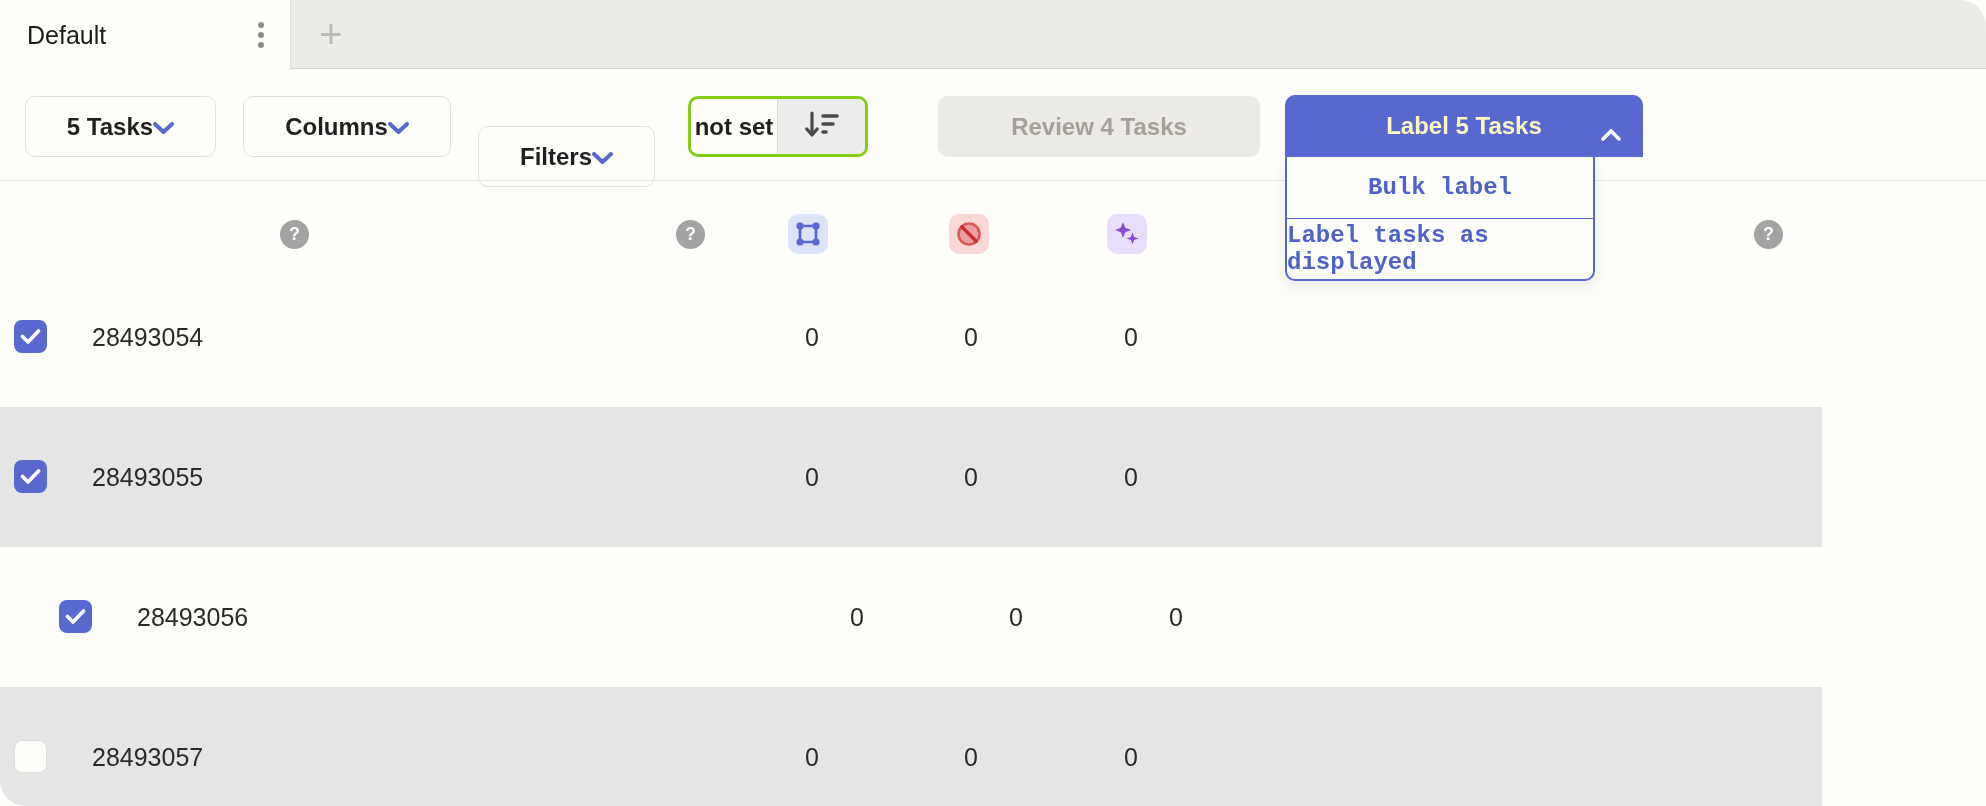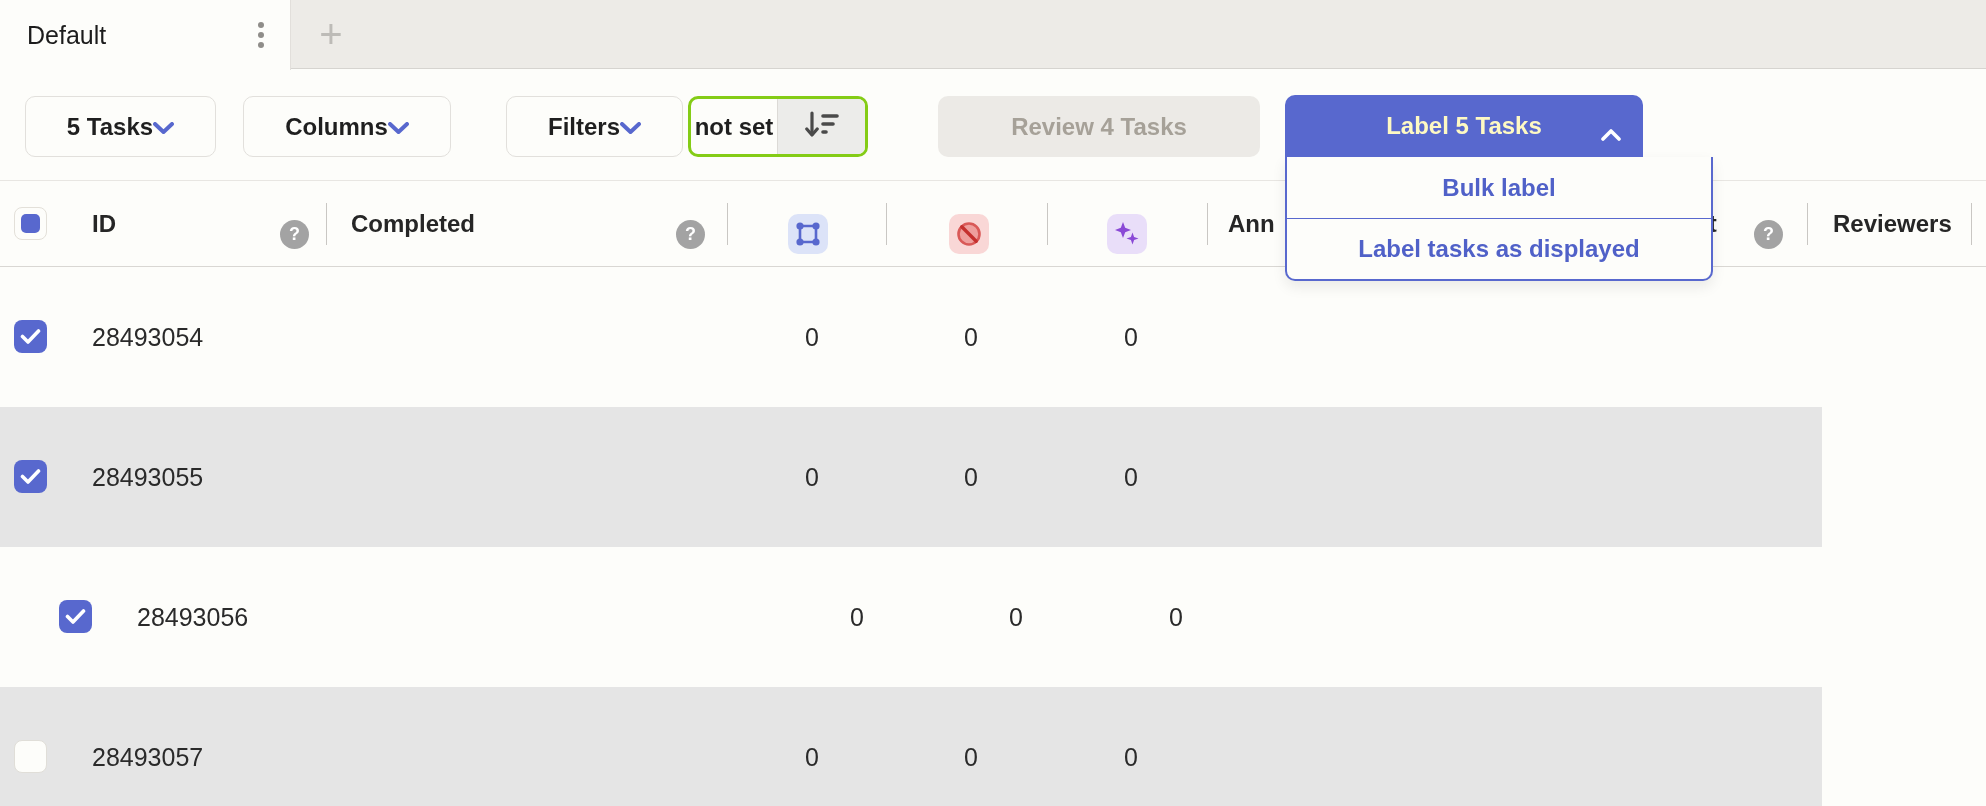--- a/index.html
+++ b/index.html
@@ -1,18 +1,18 @@
 <!DOCTYPE html>
 <html><head>
 <meta charset="utf-8">
 <style>
   * { margin:0; padding:0; box-sizing:border-box; }
   html,body { width:1986px; height:806px; }
   body { font-family:"Liberation Sans", sans-serif; background:#fdfdfa; }
-  #app { position:relative; width:1986px; height:806px; overflow:hidden; background:#fdfdfa; }
+  #app { position:relative; width:1986px; height:806px; overflow:hidden; background:#fdfdfa;border-radius:26px; }
 
   
   .tabbar { position:absolute; left:0; top:0; width:1986px; height:69px;
             background:#edebe7; border-bottom:1px solid #d6d4d0; }
   .tab-active { position:absolute; left:0; top:0; width:291px; height:70px;
                 background:#fdfdfa; border-right:1px solid #e2dfdb;
                 display:flex; align-items:center; padding-left:27px;
                 font-size:25px; font-weight:500; color:#1c1c1c; }
   .kebab { position:absolute; left:248px; top:17px; width:26px; height:36px;
            display:flex; flex-direction:column; align-items:center; justify-content:center; gap:4px; cursor:pointer; }
@@ -23,43 +23,43 @@
 
   
   .btn { position:absolute; top:96px; height:61px; border-radius:10px;
          display:flex; align-items:center; justify-content:center; 
          font-size:24px; font-weight:600; color:#1f1f1f;
          background:#fdfdfa; border:1px solid #e2e0dc; cursor:pointer; }
   .toolbar-sep { position:absolute; left:0; top:180px; width:1986px; height:1px; background:#e8e6e2; }
 
   .btn-tasks   { left:25px;  width:191px; }
   .btn-columns { left:243px; width:208px; }
-  .btn-filters { left:506px; width:177px; }
+  .btn-filters { left:478px; width:177px;margin-top:30px; }
 
   .ordering { position:absolute; left:688px; top:96px; width:180px; height:61px;
               border:3px solid #84cc16; border-radius:10px; overflow:hidden;
               display:flex; background:#fdfdfa; }
   .ordering .val { flex:1; display:flex; align-items:center; justify-content:center;
                    font-size:24px; font-weight:600; color:#1f1f1f; cursor:pointer; }
   .ordering .sort { width:88px; background:#ececea; border-left:1px solid #dcdad6;
                     display:flex; align-items:center; justify-content:center; cursor:pointer; }
 
   .btn-review { left:938px; width:322px; background:#eceae6; border:none;
                 color:#a6a198; cursor:default; }
 
   .btn-label { position:absolute; left:1285px; top:95px; width:358px; height:62px;
                background:#5868ce; color:#fef9c3; border:none;
                border-radius:10px 10px 0 0; display:flex; align-items:center;
                justify-content:center; gap:0; font-size:24px; font-weight:600; cursor:pointer; z-index:11; }
   .btn-label .chev { position:absolute; right:22px; top:24px; }
 
-  .label-menu { position:absolute; left:1285px; top:157px; width:428px; z-index:10;
+  .label-menu { position:absolute; left:1285px; top:157px; width:310px; z-index:10;
                 background:#fdfdfa; border:2px solid #5868ce; border-top:none;
                 border-radius:0 0 10px 10px; overflow:hidden;
-                box-shadow:0 6px 14px rgba(0,0,0,.08); }
+                box-shadow:0 6px 14px rgba(0,0,0,.08);font-family:Liberation Mono, monospace; }
   .label-menu .item { height:61px; display:flex; align-items:center; justify-content:center;
                       font-size:24px; font-weight:600; color:#5061c8; cursor:pointer; }
   .label-menu .item + .item { border-top:1.5px solid #5868ce; }
 
   
   .thead { position:absolute; left:0; top:181px; width:1986px; height:86px;
            border-bottom:1px solid #d9d7d3; background:#fdfdfa; }
   .h-label { position:absolute; top:0; height:86px; display:flex; align-items:center;
              font-size:24px; font-weight:600; color:#262626; white-space:nowrap; }
   .divider { position:absolute; top:22px; width:1px; height:42px; background:#c9c7c3; }
@@ -171,42 +171,20 @@
     <div class="item">
       <span>Bulk label</span>
     </div>
     <div class="item">
       <span>Label tasks as displayed</span>
     </div>
   </div>
 
   <div class="toolbar-sep"></div>
 
-  <div class="thead">
-    <div class="cb cb-indet" style="left:14px; top:26px;">
-        <i></i>
-      </div>
-
-    <div class="h-label" style="left:92px;">ID</div>
-    <div class="divider" style="left:326px;"></div>
-
-    <div class="h-label" style="left:351px;">Completed</div>
-    <div class="divider" style="left:727px;"></div>
-
-    <div class="divider" style="left:886px;"></div>
-    <div class="divider" style="left:1047px;"></div>
-    <div class="divider" style="left:1207px;"></div>
-
-    <div class="h-label" style="left:1228px;">Ann</div>
-    <div class="h-label" style="left:1646px;">ement</div>
-    <div class="divider" style="left:1807px;"></div>
-
-    <div class="h-label" style="left:1833px;">Reviewers</div>
-    <div class="divider" style="left:1971px;"></div>
-  </div>
 
   <div class="qicon" style="left:280px;">?</div>
   <div class="qicon" style="left:676px;">?</div>
   <div class="qicon" style="left:1754px;">?</div>
 
   <div class="chip chip-blue" style="left:788px;">
     <svg width="26" height="26" viewBox="0 0 26 26">
       <rect x="5" y="5" width="16" height="16" fill="none" stroke="#5868ce" stroke-width="2.6" rx="1.5"></rect>
       <circle cx="5" cy="5" r="3.6" fill="#5868ce"></circle>
       <circle cx="21" cy="5" r="3.6" fill="#5868ce"></circle>

